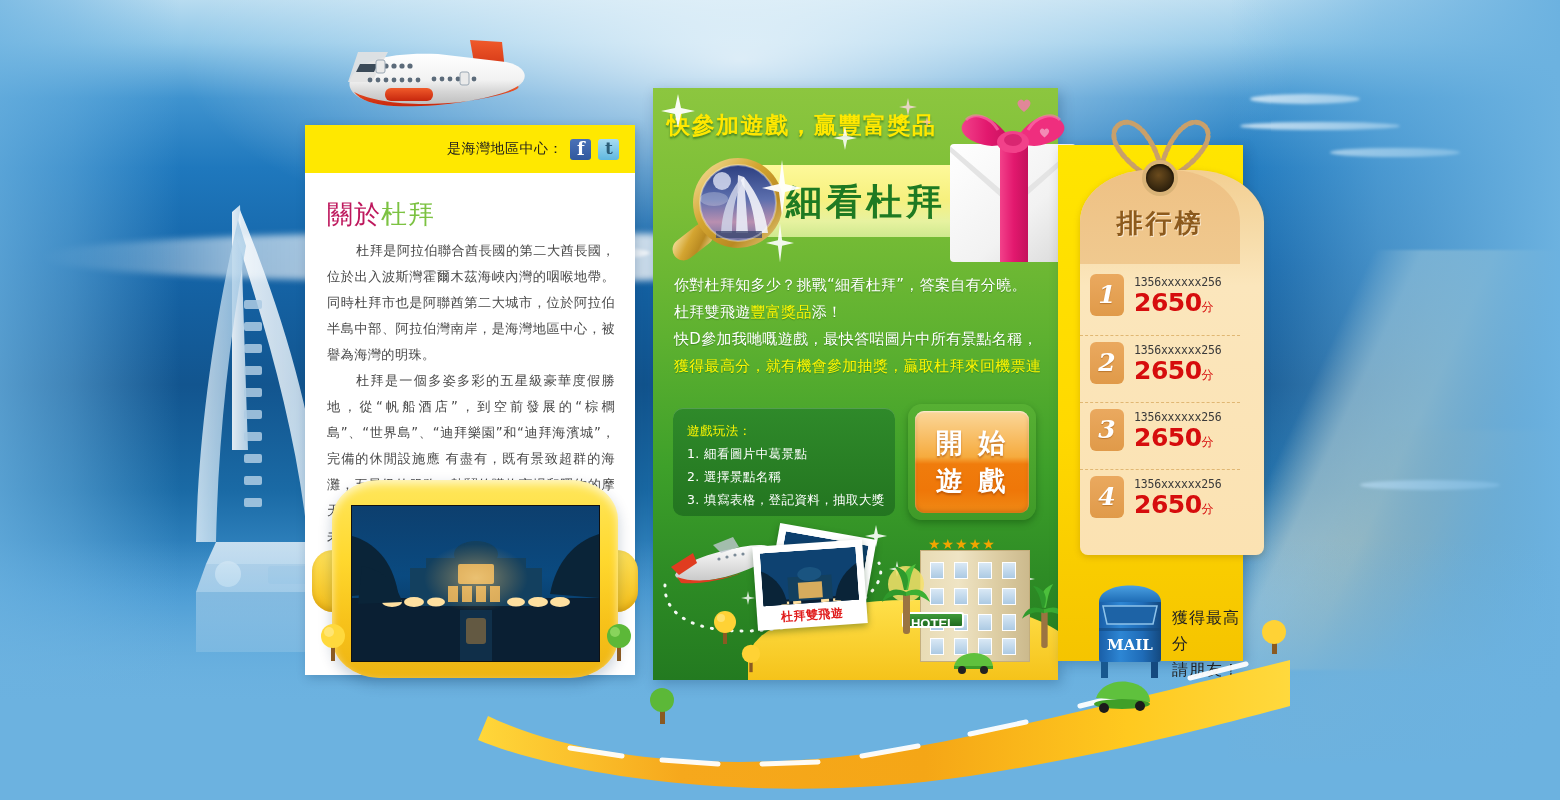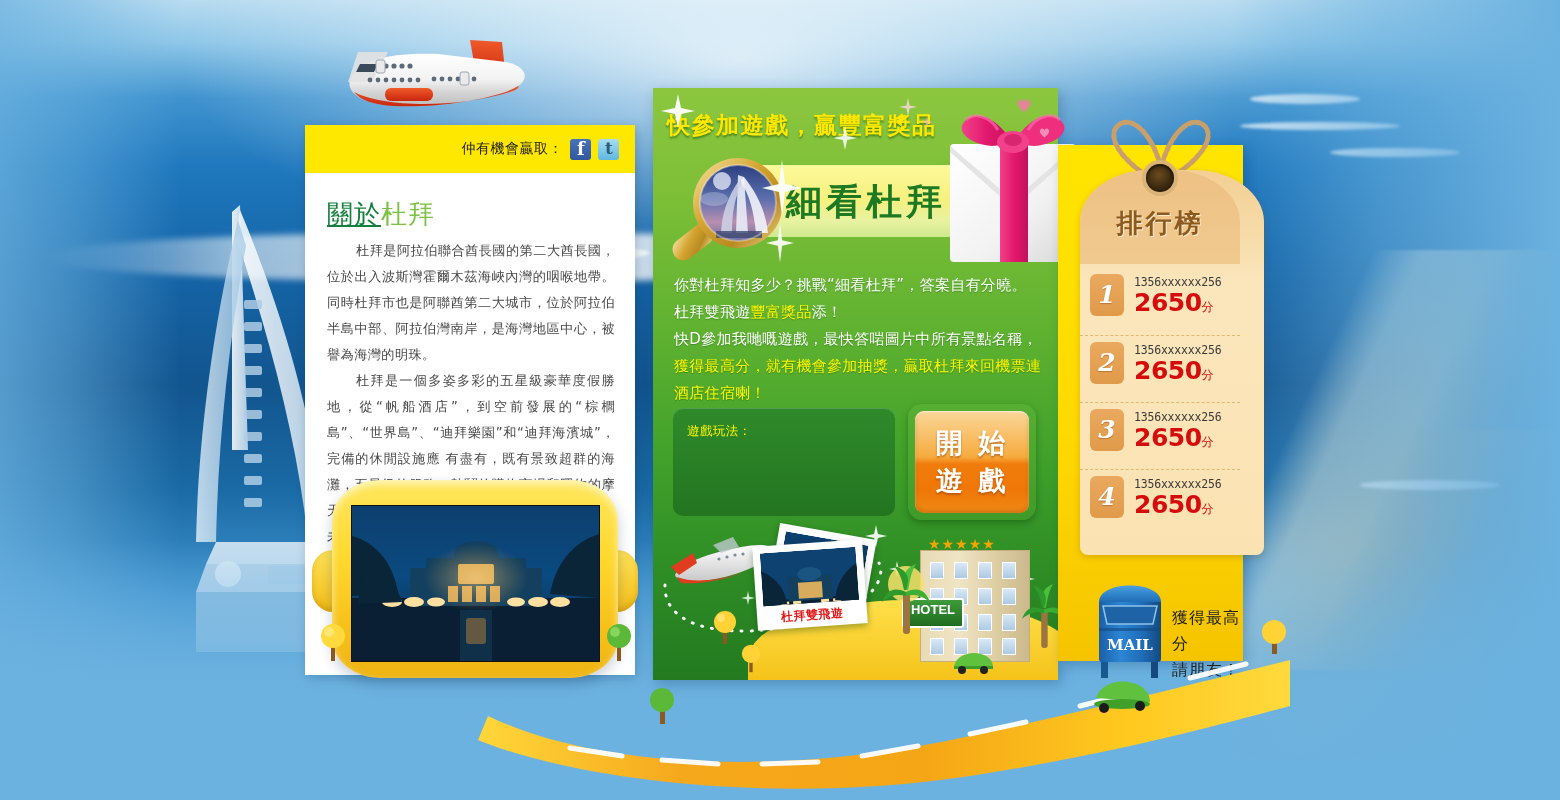--- a/index.html
+++ b/index.html
@@ -83,21 +83,21 @@
     font-family:"DejaVu Serif","Liberation Serif",serif; font-weight:bold; font-size:18px;
   }
   .sicon.tw { background:linear-gradient(180deg,#a8dcf2,#5fb8e0); }
   .sicon.tw::after {
     content:"t"; position:absolute; left:7px; top:-1px; color:#2b5d77;
     font-family:"DejaVu Serif","Liberation Serif",serif; font-weight:bold; font-size:17px;
   }
   .about-title {
     font-size:26px; margin:24px 0 4px 22px; letter-spacing:1px; font-weight:normal;
   }
-  .about-title .k1 { color:#15803d;text-decoration:underline; }
+  .about-title .k1 { color:#be185d; }
   .about-title .k2 { color:#7cc242;text-align:right; }
   .about-body {
     margin:6px 20px 0 22px; font-size:13.2px; line-height:26px; color:#4a4a4a;
     text-align:justify; letter-spacing:.4px;
   }
   .about-body p { text-indent:2.2em; }
 
   
   .tv { position:absolute; left:310px; top:480px; width:330px; height:215px; }
   .tv-knob {
@@ -203,21 +203,21 @@
     background:linear-gradient(90deg,#e8dbb4 0%,#efe4c4 35%,#ddcda3 70%,#cbb98c 100%);
     box-shadow:inset 0 0 0 1px #c4ae7d;
   }
   .hotel-win {
     position:absolute; width:14px; height:17px;
     background:linear-gradient(180deg,#dceaf6,#a9c8e2);
     box-shadow:inset 0 0 0 1px #fff;
   }
   .stars { position:absolute; left:8px; top:-4px; font-size:14px; color:#f0a500; letter-spacing:1px; }
   .hotel-sign {
-    position:absolute; left:-18px; bottom:34px; width:62px; height:30px;
+    position:absolute; left:-18px; bottom:34px; width:62px; height:16px;
     background:linear-gradient(180deg,#3f9b3a,#1f6b20); border:2px solid #fff; border-radius:3px;
     color:#fff; font-size:13px; font-weight:bold; text-align:center; line-height:20px;
     font-family:"Liberation Sans",sans-serif;
   }
   .palm { position:absolute; width:48px; height:74px; }
   .tree-sm { position:absolute; width:24px; height:38px; }
 
   
   #rightPanel {
     position:absolute; left:1058px; top:145px; width:185px; height:516px;
@@ -369,21 +369,21 @@
     <rect x="130" y="50" width="9" height="13" rx="2" fill="#eaeaea" stroke="#9aa7b3"></rect>
   </svg>
 
   <div class="sea-fade-r"></div>
   <div class="sea-fade-b"></div>
   <div class="sea-fade-l"></div>
 </div>
 
 <div id="leftPanel">
   <div class="ypadbar">
-    <span class="share-label">仲有機會贏取：</span>
+    <span class="share-label">是海灣地區中心：</span>
     <a class="sicon fb"></a>
     <a class="sicon tw"></a>
   </div>
   <div class="about-title">
     <span class="k1">關於</span><span class="k2">杜拜</span>
   </div>
   <div class="about-body">
     <p>杜拜是阿拉伯聯合酋長國的第二大酋長國，位於出入波斯灣霍爾木茲海峽內灣的咽喉地帶。同時杜拜市也是阿聯酋第二大城市，位於阿拉伯半島中部、阿拉伯灣南岸，是海灣地區中心，被譽為海灣的明珠。</p>
     <p>杜拜是一個多姿多彩的五星級豪華度假勝地，從“帆船酒店”，到空前發展的“棕櫚島”、“世界島”、“迪拜樂園”和“迪拜海濱城”，完備的休閒設施應 有盡有，既有景致超群的海灘，五星級的服務，熱鬧的購物商場和隱約的摩天樓，又有傳統的集市和古老的獨桅帆船，這個未來之城以其平和優雅的姿態締造出卓爾 不凡的國際化生活方式。</p>
   </div>
@@ -660,25 +660,29 @@
 </svg>
 <svg class="sparkle" style="left:1038px;top:126px;width:13px;height:13px;" viewBox="0 0 34 34">
   <path d="M17 30 C 4 20 2 12 8 8 C 12 5 16 8 17 11 C 18 8 22 5 26 8 C 32 12 30 20 17 30 Z" fill="#f4a2c3" opacity=".8"></path>
 </svg>
 
 <div class="g-desc" id="gdesc">
     <div><span>你對杜拜知多少？挑戰“細看杜拜”，答案自有分曉。</span></div>
     <div><span>杜拜雙飛遊</span><span class="hl">豐富獎品</span><span>添！</span></div>
     <div><span>快D參加我哋嘅遊戲，最快答啱圖片中所有景點名稱，</span></div>
     <div><span class="hl">獲得最高分，就有機會參加抽獎，贏取杜拜來回機票連</span></div>
-    <div><span class="hl">酒店住宿喇！</span></div>
   </div>
 
 <div class="rule-box">
   <div class="rtitle">遊戲玩法：</div>
+  <ul>
+    <li>1. 細看圖片中葛景點</li>
+    <li>2. 選擇景點名稱</li>
+    <li>3. 填寫表格，登記資料，抽取大獎</li>
+  </ul>
 </div>
 
 <div class="startbtn">
   <div class="startbtn-inner">
     <span>開 始</span>
     <span>遊 戲</span>
   </div>
 </div>
 
 <div id="rightPanel"></div>

